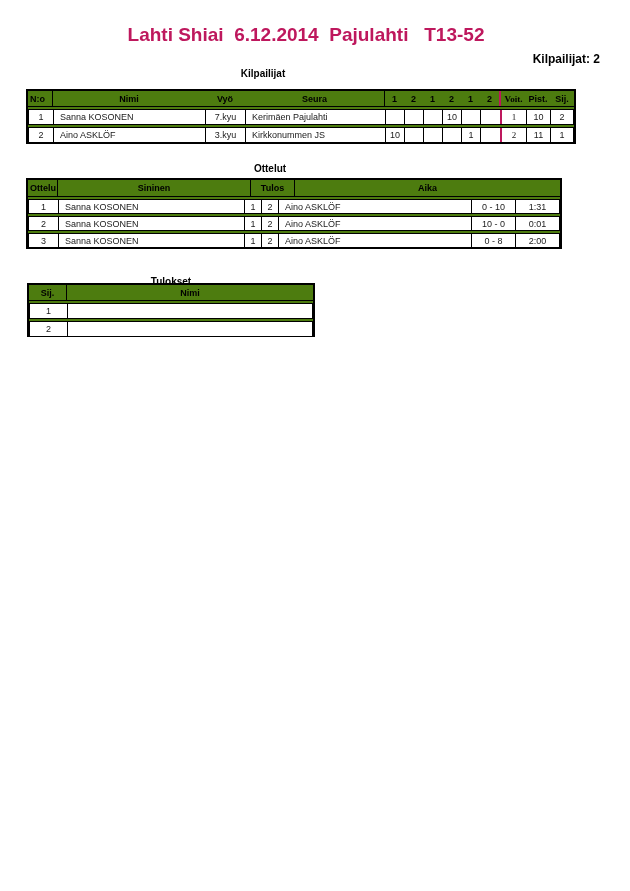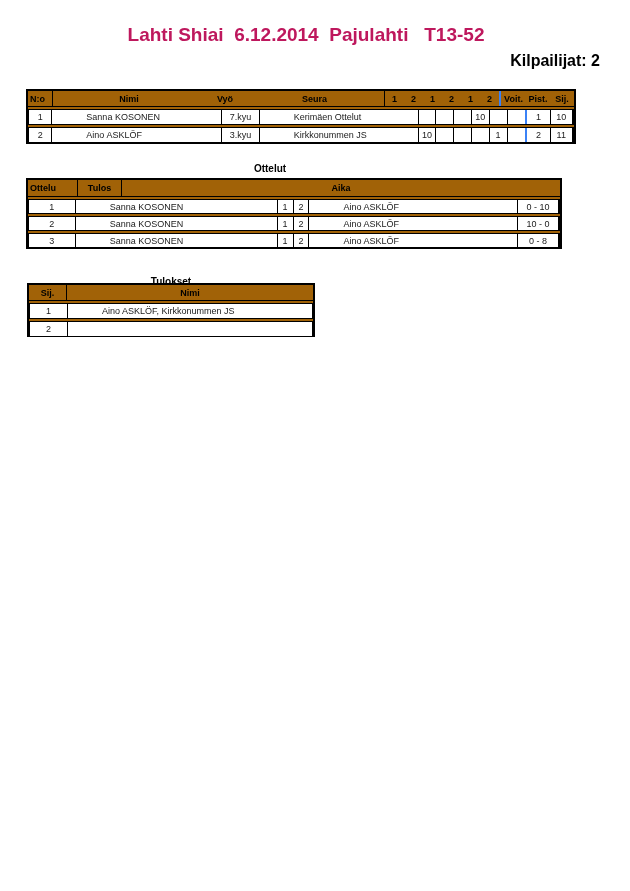--- a/index.html
+++ b/index.html
@@ -5,64 +5,65 @@
   html,body { margin:0; padding:0; background:#ffffff; }
   .page {
     position:relative; width:630px; height:891px; background:#ffffff;
     font-family:"Liberation Sans", sans-serif; color:#000; overflow:hidden;
   }
   .title {
     position:absolute; top:24px; left:0; width:570px; text-align:center;
     font-size:19px; font-weight:bold; white-space:pre; color:#be185d;margin-left:21px;
   }
   .count {
-    position:absolute; top:52px; right:30px; font-size:16px; font-weight:bold;
+    position:absolute; top:52px; right:30px; font-size:12px; font-weight:bold;
   }
   .seclabel { position:absolute; font-size:10px; font-weight:bold; }
   #sec-kilpailijat { top:68px;  left:0; width:526px; text-align:center; }
   #sec-ottelut     { top:163px; left:0; width:540px; text-align:center; }
   #sec-tulokset    { top:268px; left:0; width:342px; text-align:center;margin-top:8px; }
 
-  .tbl { position:absolute; border:2px solid #000; box-sizing:border-box; background:#a16207; }
+  .tbl { position:absolute; border:2px solid #000; box-sizing:border-box; background:#4d7c0f; }
   .t1 { left:26px; top:89px;  width:550px; height:55px; }
   .t2 { left:26px; top:178px; width:536px; height:71px; }
   .t3 { left:27px; top:283px; width:288px; height:54px; }
 
   .thead { display:flex; align-items:center; height:15px; border-bottom:1px solid #000; }
   .t2 .thead { height:16px; }
   .trow  { display:flex; align-items:stretch; height:16px; border:1px solid #000;
            margin-top:2px; box-sizing:border-box; background:#fff; }
   .t2 .trow { height:15px; }
 
   .c, .hc { display:flex; align-items:center; justify-content:center;
             box-sizing:border-box; height:100%; overflow:hidden; white-space:nowrap; }
   .c  { font-size:9px; color:#1a1a1a; }
   .hc { font-size:9px; font-weight:bold; color:#000; }
-  .cl { justify-content:flex-start; padding-left:6px;margin-left:28px; }
+  .cl { justify-content:flex-start; padding-left:6px; }
   .hl { justify-content:flex-start; padding-left:2px; }
   .bR  { border-right:1px solid #000; }
-  .bL2 { border-left:2px solid #3b82f6; }
+  .bL2 { border-left:2px solid #be185d;font-family:Liberation Serif, serif; }
 
   
   .w-no{width:25px} .w-nimi{width:152px} .w-vyo{width:40px} .w-seura{width:140px}
   .w-s{width:19px} .w-voit{width:27px} .w-pist{width:24px} .w-sij{flex:1}
   
-  .w-ott{width:50px} .w-valk{width:186px} .w-12{width:17px} .w-sin{width:193px}
+  .w-ott{width:30px} .w-valk{width:186px} .w-12{width:17px} .w-sin{width:193px}
   .w-tulos{width:44px} .w-aika{flex:1} .w-valkspan{width:220px} .w-sinspan{width:193px}
   
   .w-sij3{width:38px} .w-nimi3{flex:1}
 </style>
 </head>
 <body>
 
 <div class="page">
 
   <div class="title">Lahti Shiai  6.12.2014  Pajulahti   T13-52</div>
   <div class="count">Kilpailijat: 2</div>
 
+  <div class="seclabel" id="sec-kilpailijat">Kilpailijat</div>
 
   <div class="tbl t1">
     <div class="thead">
       <div class="hc hl w-no bR">N:o</div>
       <div class="hc w-nimi">Nimi</div>
       <div class="hc w-vyo">Vyö</div>
       <div class="hc w-seura bR">Seura</div>
       <div class="hc w-s">1</div>
       <div class="hc w-s">2</div>
       <div class="hc w-s">1</div>
@@ -71,21 +72,21 @@
       <div class="hc w-s">2</div>
       <div class="hc w-voit bL2">Voit.</div>
       <div class="hc w-pist">Pist.</div>
       <div class="hc w-sij">Sij.</div>
     </div>
 
     <div class="trow">
       <div class="c w-no bR">1</div>
       <div class="c cl w-nimi bR">Sanna KOSONEN</div>
       <div class="c w-vyo bR">7.kyu</div>
-      <div class="c cl w-seura bR">Kerimäen Ottelut</div>
+      <div class="c cl w-seura bR">Kerimäen Pajulahti</div>
       <div class="c w-s bR"></div>
       <div class="c w-s bR"></div>
       <div class="c w-s bR"></div>
       <div class="c w-s bR">10</div>
       <div class="c w-s bR"></div>
       <div class="c w-s"></div>
       <div class="c w-voit bL2 bR">1</div>
       <div class="c w-pist bR">10</div>
       <div class="c w-sij">2</div>
     </div>
@@ -105,20 +106,21 @@
       <div class="c w-pist bR">11</div>
       <div class="c w-sij">1</div>
     </div>
   </div>
 
   <div class="seclabel" id="sec-ottelut">Ottelut</div>
 
   <div class="tbl t2">
     <div class="thead">
       <div class="hc hl w-ott bR">Ottelu</div>
+      <div class="hc w-sinspan bR">Sininen</div>
       <div class="hc w-tulos bR">Tulos</div>
       <div class="hc w-aika">Aika</div>
     </div>
 
     <div class="trow">
       <div class="c w-ott bR">1</div>
       <div class="c cl w-valk bR">Sanna KOSONEN</div>
       <div class="c w-12 bR">1</div>
       <div class="c w-12 bR">2</div>
       <div class="c cl w-sin bR">Aino ASKLÖF</div>
@@ -149,20 +151,19 @@
 
   <div class="seclabel" id="sec-tulokset">Tulokset</div>
 
   <div class="tbl t3">
     <div class="thead">
       <div class="hc w-sij3 bR">Sij.</div>
       <div class="hc w-nimi3">Nimi</div>
     </div>
     <div class="trow">
       <div class="c w-sij3 bR">1</div>
-      <div class="c cl w-nimi3">Aino ASKLÖF, Kirkkonummen JS</div>
     </div>
     <div class="trow">
       <div class="c w-sij3 bR">2</div>
     </div>
   </div>
 
 </div>
 
 </body></html>

